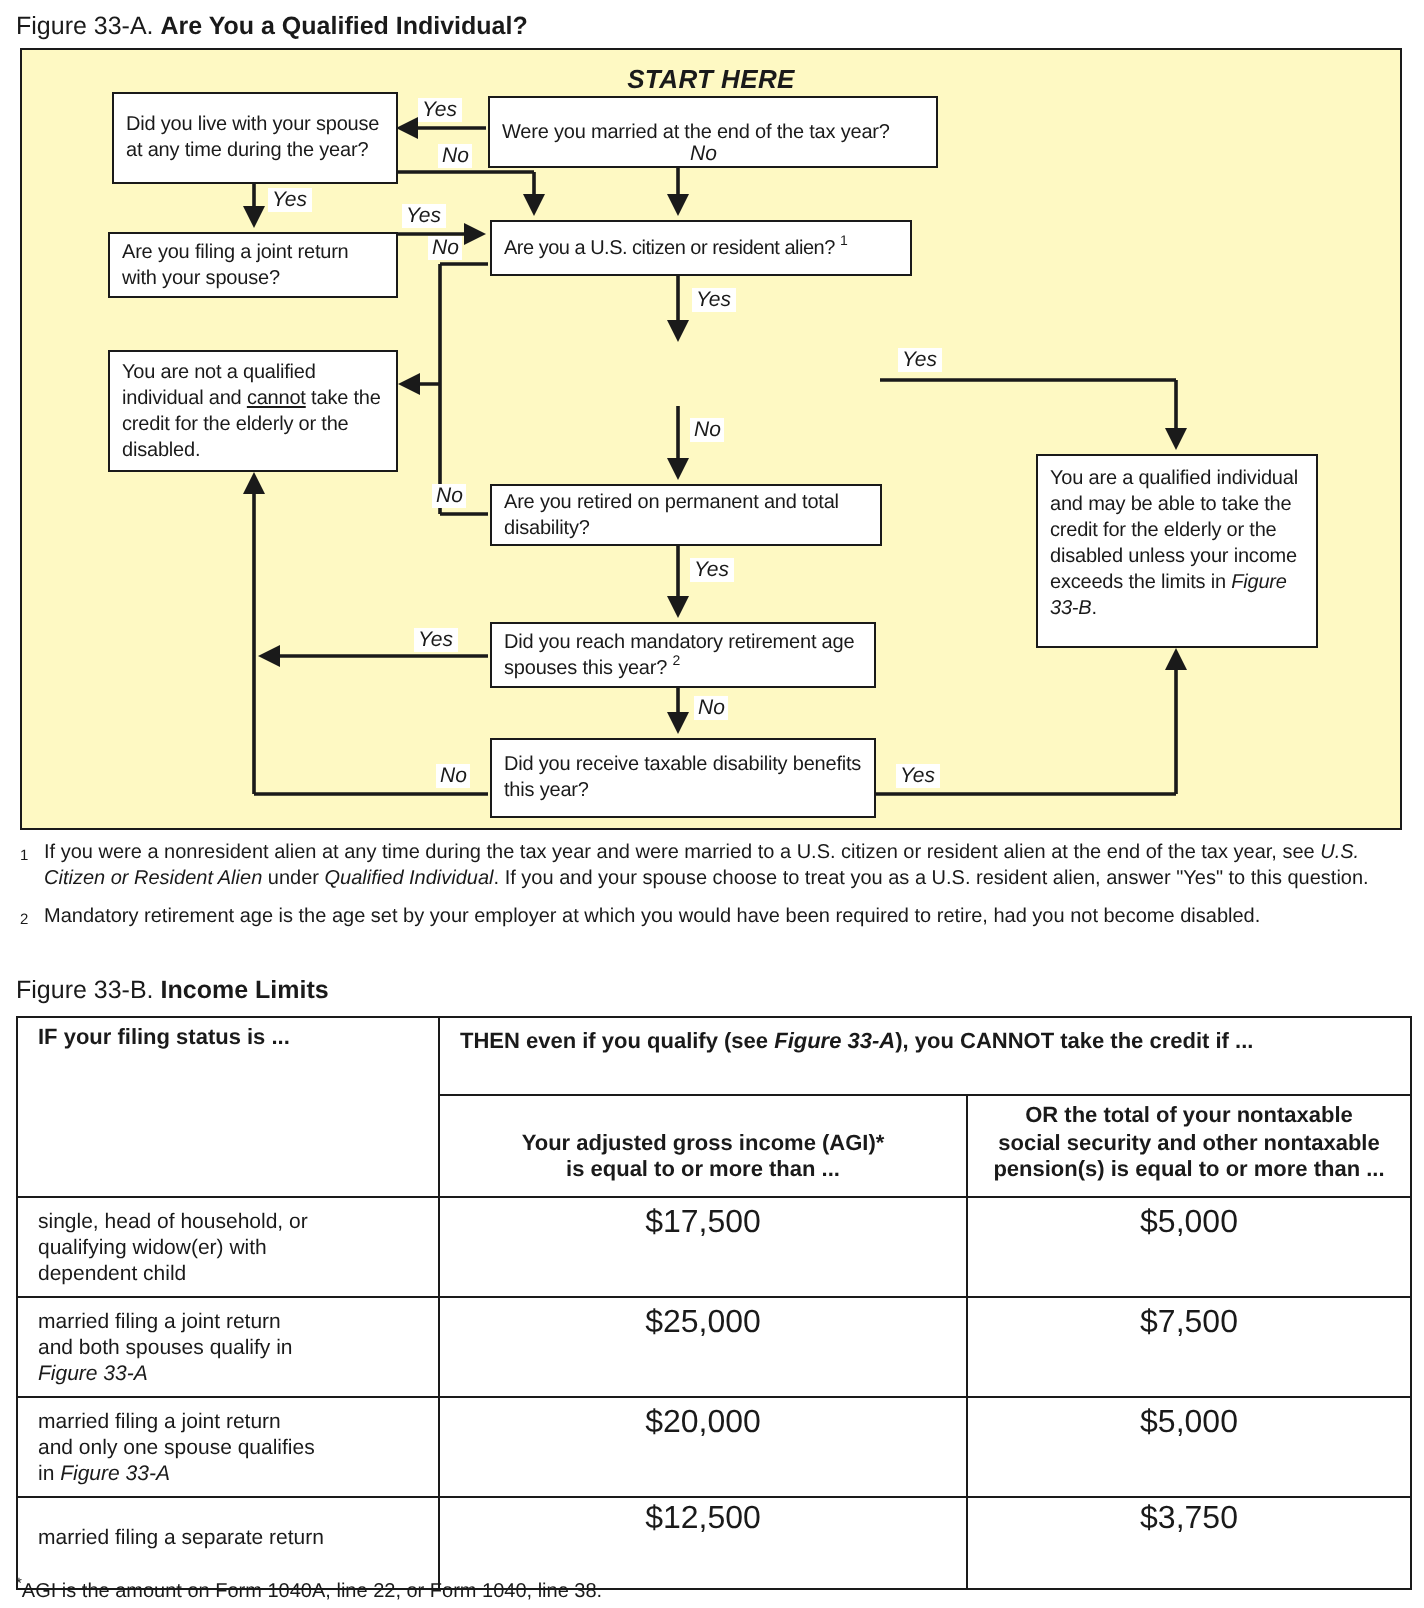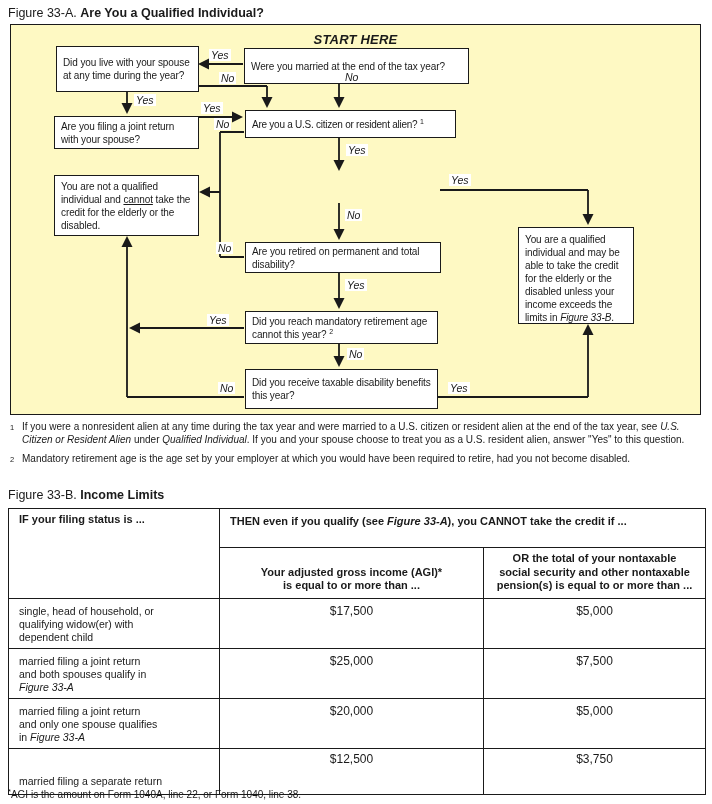--- a/index.html
+++ b/index.html
@@ -31,21 +31,21 @@
   .fbox .it { font-style:italic; }
   .b-spouse    { left:45px;  top:21px;  width:143px; height:46px; }
   .b-married   { left:233px; top:23px;  width:225px; height:36px; }
   .b-joint     { left:43px;  top:91px;  width:145px; height:33px; }
   .b-citizen   { left:234px; top:85px;  width:211px; height:28px; white-space:nowrap; letter-spacing:-0.25px; }
   .b-notqual   { left:43px;  top:150px; width:145px; height:61px; }
   .b-age65     { left:234px; top:148px; width:196px; height:31px; }
   .b-retired   { left:234px; top:217px; width:196px; height:31px; }
   .b-mandatory { left:234px; top:286px; width:193px; height:33px; }
   .b-taxable   { left:234px; top:344px; width:193px; height:40px; }
-  .b-qualified { left:507px; top:202px; width:116px; height:97px; align-items:flex-start; padding-top:5px; }
+  .b-qualified { left:507px; top:202px; width:141px; height:97px; align-items:flex-start; padding-top:5px; }
   .lbl {
     position:absolute; font-size:10.5px; font-style:italic; letter-spacing:0;
     background:#fff; padding:0 2px; white-space:nowrap;
   }
   .l-married-yes { left:198px; top:24px; }
   .l-married-no  { left:332px; top:46px; }
   .l-spouse-no   { left:208px; top:47px; }
   .l-spouse-yes  { left:123px; top:69px; }
   .l-joint-yes   { left:190px; top:77px; }
   .l-citizen-no  { left:203px; top:93px; }
@@ -75,28 +75,28 @@
     font-size:10.5px; line-height:13px;
   }
   table.limits td { border:1.5px solid #1a1a1a; vertical-align:top; }
   td.if-cell { vertical-align:bottom; padding:4px 10px 6px 10px; font-weight:bold; font-size:11px; }
   td.then-cell { padding:5px 10px; font-weight:bold; font-size:11px; line-height:15px; height:39px;margin-top:48px; }
   td.then-cell .wrap { max-width:408px; }
   td.then-cell .it, td.sub-head .it { font-style:italic; }
   tr.hdr2 td { height:45px; vertical-align:bottom; padding:4px 10px 5px 10px; font-weight:bold; font-size:11px; line-height:13.5px;text-align:center; }
   tr.hdr2 td span, td.or-head span { display:block; }
   tr.data td.status { padding:6px 10px 4px 10px; }
-  tr.data td.amount { text-align:center; padding-top:6px; font-size:12px; }
+  tr.data td.amount { text-align:center; padding-top:6px; font-size:16px; }
   tr.data td .line { display:block; }
   tr.data td .it { font-style:italic; }
   tr.r1 td { height:48px; }
   tr.r2 td { height:47px; }
   tr.r3 td { height:49px; }
   tr.r4 td { height:46px; }
-  tr.r4 td.status { padding-top:26px; }
+  tr.r4 td.status { padding-top:14px; }
   tr.r4 td.amount { padding-top:4px; }
 
   .agi-footnote { position:absolute; left:8px; top:787px; font-size:10px; }
   .agi-footnote sup { font-size:7.5px; }
 </style>
 </head>
 <body>
 
 <div class="page">
 
@@ -163,21 +163,21 @@
     <div class="fbox b-notqual">
       <span><span>You are not a qualified individual and </span><span class="u">cannot</span><span> take the credit for the elderly or the disabled.</span></span>
     </div>
 
 
     <div class="fbox b-retired">
       <span>Are you retired on permanent and total disability?</span>
     </div>
 
     <div class="fbox b-mandatory">
-      <span><span>Did you reach mandatory retirement age cannot this year?</span>&nbsp;<sup>2</sup></span>
+      <span><span>Did you reach mandatory retirement age spouses this year?</span>&nbsp;<sup>2</sup></span>
     </div>
 
     <div class="fbox b-taxable">
       <span>Did you receive taxable disability benefits this year?</span>
     </div>
 
     <div class="fbox b-qualified">
       <span><span>You are a qualified individual and may be able to take the credit for the elderly or the disabled unless your income exceeds the limits in </span><span class="it">Figure 33-B</span><span>.</span></span>
     </div>
 

